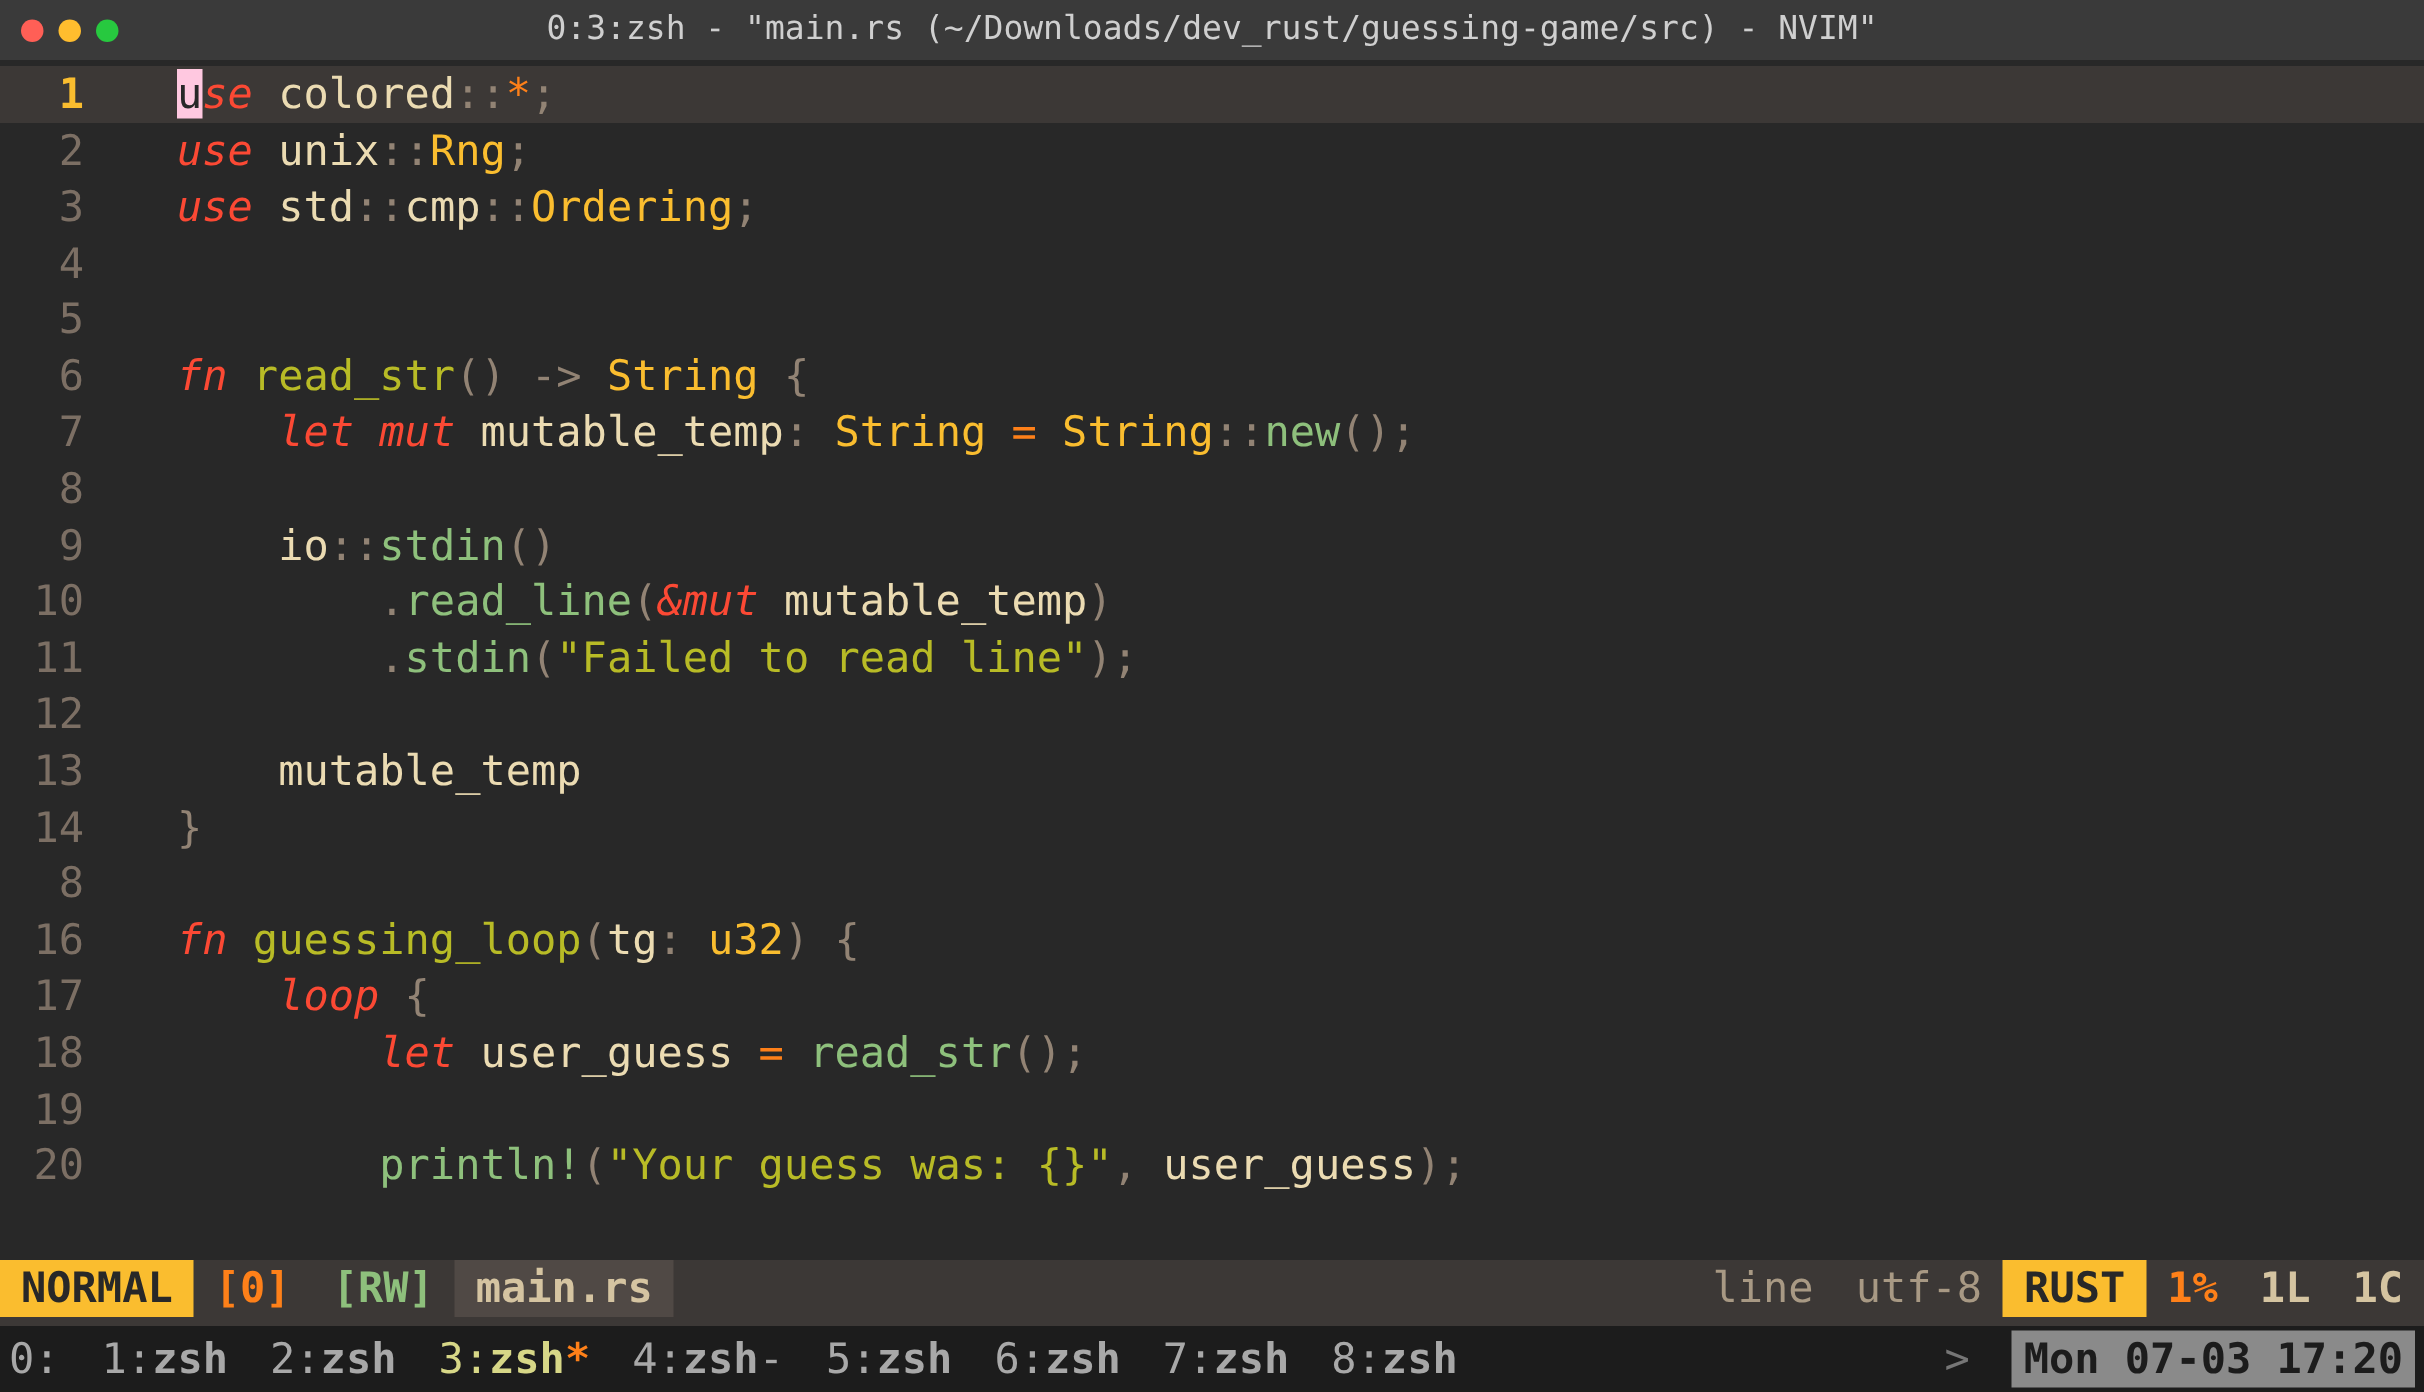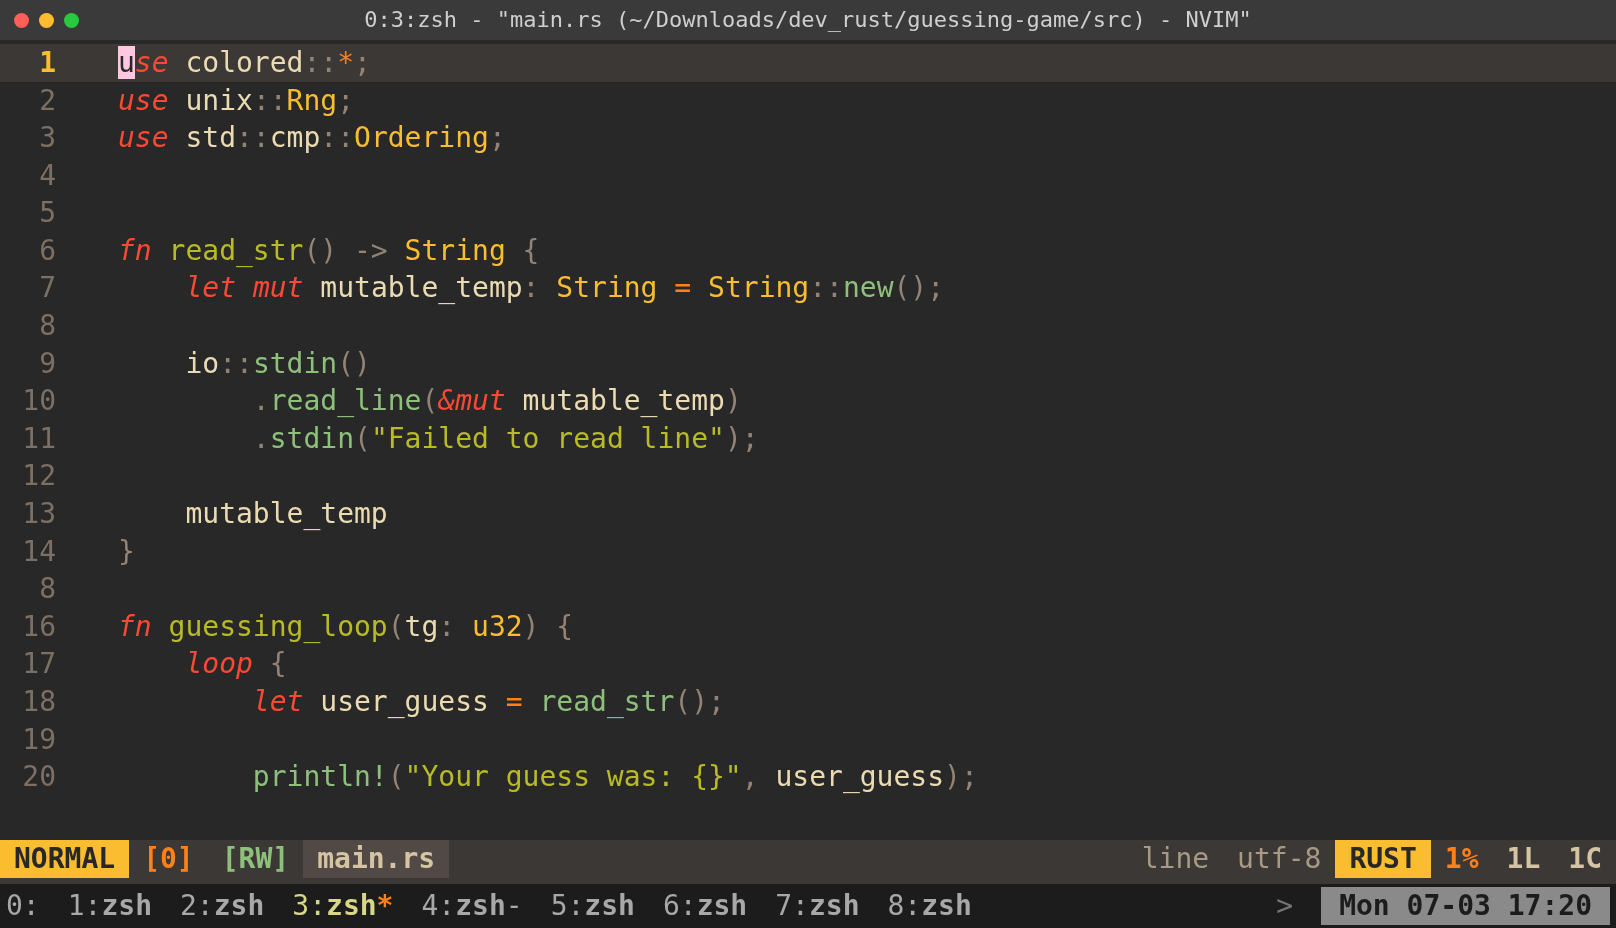--- a/index.html
+++ b/index.html
@@ -132,21 +132,21 @@
     gap: 28px;
   }
   .tmux .win { white-space: pre; }
   .tmux .win.active { color: var(--tmux-active); font-weight: bold; }
   .tmux .idx { font-weight: normal; }
   .tmux .flag-star { color: var(--orange); }
   .tmux .spacer { flex: 1; }
   .tmux .date {
     background: var(--tmux-date-bg);
     color: #1c1c1c;
-    padding: 0 18px;
+    padding: 0 8px;
     font-weight: bold;
   }
   .tmux .arrow { color: #767676; }
 </style>
 </head>
 <body>
 
 <div class="titlebar">
   <div class="traffic">
     <span class="tl-close"></span>

